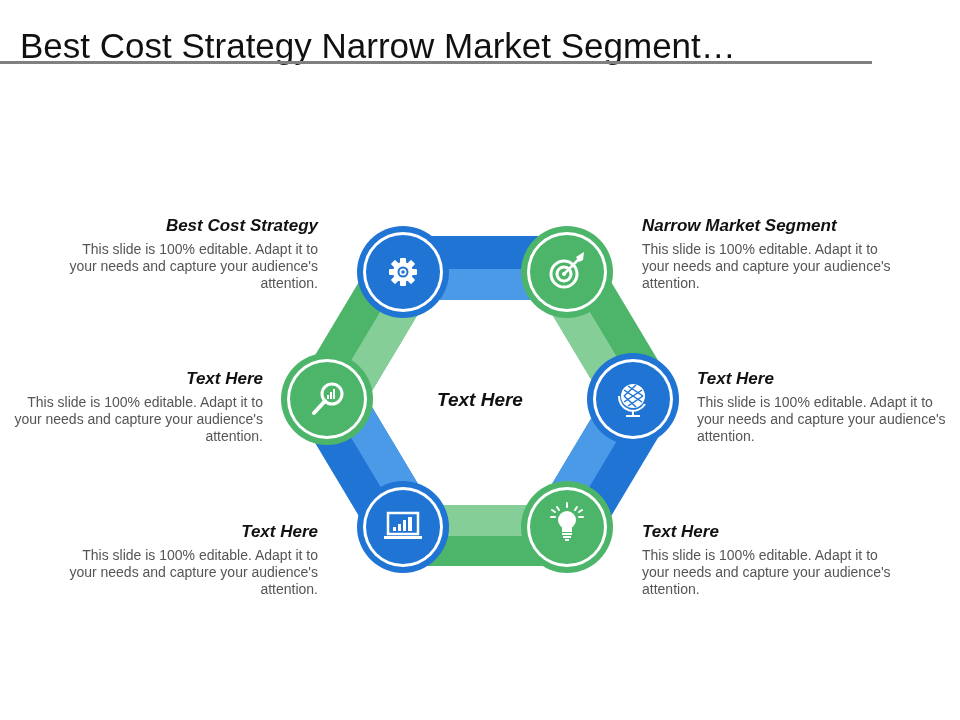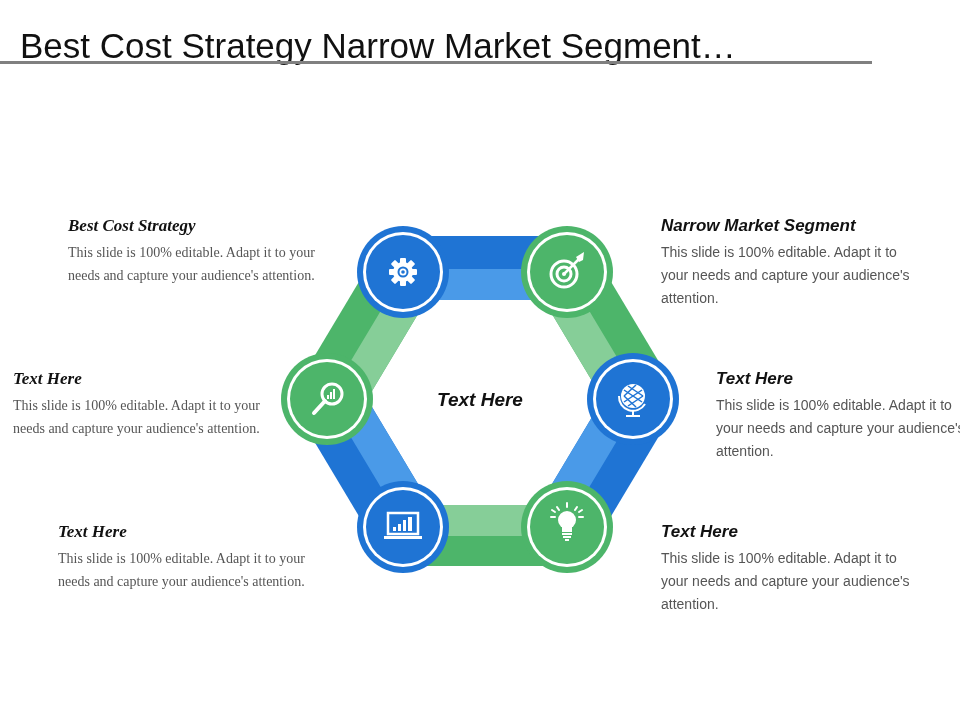--- a/index.html
+++ b/index.html
@@ -1,24 +1,24 @@
 <!DOCTYPE html>
 <html><head>
 <meta charset="utf-8">
 <style>
   html,body{margin:0;padding:0;background:#fff;}
   body{width:960px;height:720px;position:relative;overflow:hidden;font-family:"Liberation Sans",sans-serif;}
   .title{position:absolute;left:20px;top:26px;font-size:35px;color:#111;letter-spacing:0;white-space:nowrap;}
   .title-rule{position:absolute;left:0;top:61px;width:872px;height:3px;background:#808080;}
   .diagram{position:absolute;left:0;top:0;width:960px;height:720px;}
   .block{position:absolute;width:250px;}
-  .block.left{text-align:left;font-family:Liberation Serif, serif;}
-  .block.right{text-align:left;margin-left:19px;}
+  .block.left{text-align:right;}
+  .block.right{text-align:left;}
   .block h3{margin:0 0 5px 0;font-size:17px;font-weight:bold;font-style:italic;color:#111;}
-  .block p{margin:0;font-size:14px;line-height:23px;color:#555;}
+  .block p{margin:0;font-size:14px;line-height:17px;color:#555;}
   .center-label{position:absolute;left:400px;top:389px;width:160px;text-align:center;font-size:19px;font-weight:bold;font-style:italic;color:#111;}
 </style>
 </head>
 <body>
 
 <div class="title">Best Cost Strategy Narrow Market Segment…</div>
 <div class="title-rule"></div>
 
 <svg class="diagram" width="960" height="720" viewBox="0 0 960 720">
 

